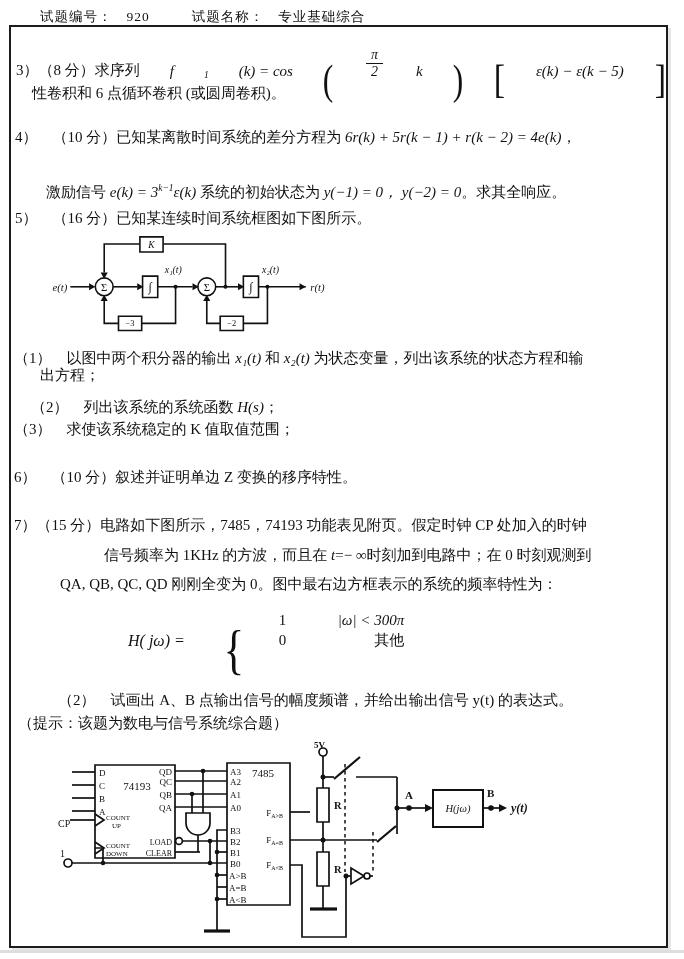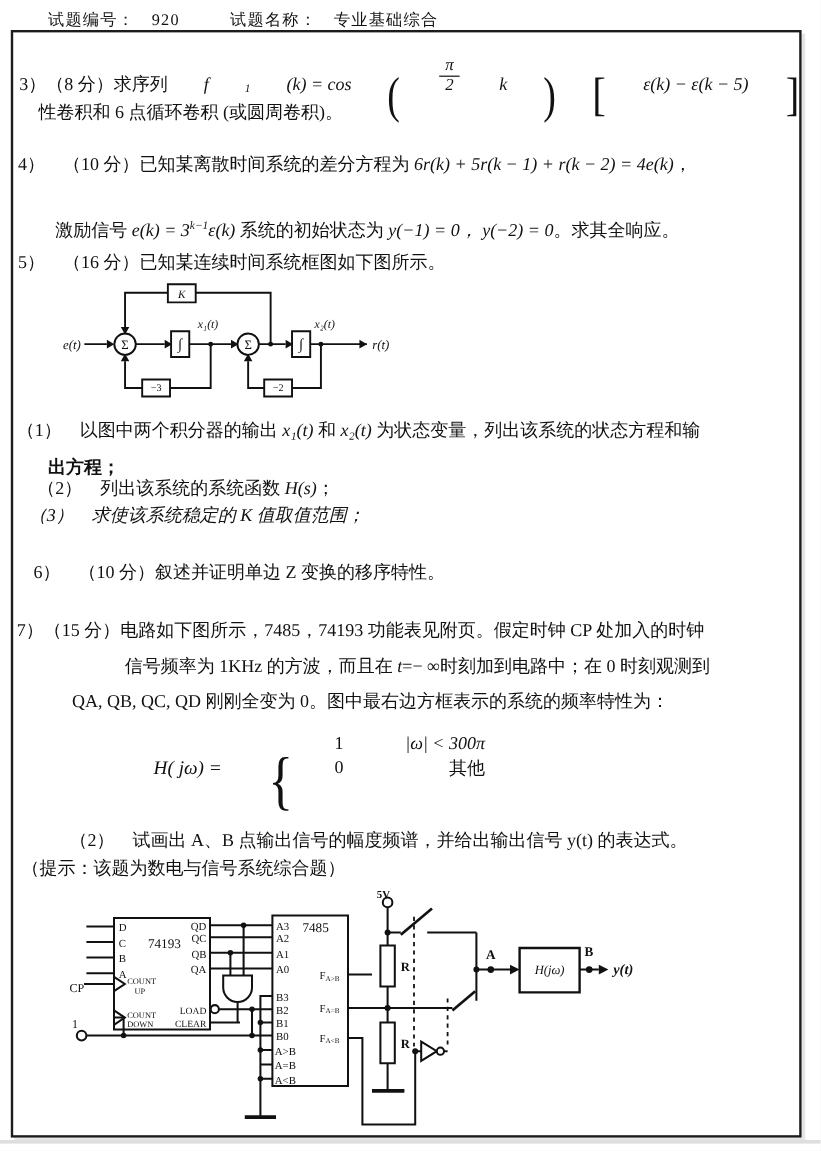--- a/index.html
+++ b/index.html
@@ -125,27 +125,27 @@
       <text x="163.5" y="292" font-size="14"><tspan>∫</tspan></text>
       <text x="276.5" y="292" font-size="14"><tspan>∫</tspan></text>
       <text x="141" y="331" font-size="9.5"><tspan>−3</tspan></text>
       <text x="255" y="331" font-size="9.5"><tspan>−2</tspan></text>
     </g>
   </svg>
 
   <div class="abs" style="left:14px;top:349px;">
     <span>（1）　以图中两个积分器的输出 </span><span class="math">x₁(t)</span><span> 和 </span><span class="math">x₂(t)</span><span> 为状态变量，列出该系统的状态方程和输</span>
   </div>
-  <div class="abs" style="left:40px;top:380px;font-weight:bold;">出方程；</div>
+  <div class="abs" style="left:40px;top:366px;">出方程；</div>
   <div class="abs" style="left:31px;top:398px;">
     <span>（2）　列出该系统的系统函数 </span><span class="math">H(s)</span><span>；</span>
   </div>
-  <div class="abs" style="left:24px;top:420px;font-style:italic;">（3）　求使该系统稳定的 K 值取值范围；</div>
-
-  <div class="abs" style="left:28px;top:468px;">6）　（10 分）叙述并证明单边 Z 变换的移序特性。</div>
+  <div class="abs" style="left:14px;top:420px;">（3）　求使该系统稳定的 K 值取值范围；</div>
+
+  <div class="abs" style="left:14px;top:468px;">6）　（10 分）叙述并证明单边 Z 变换的移序特性。</div>
 
   <div class="abs" style="left:14px;top:516px;">7）（15 分）电路如下图所示，7485，74193 功能表见附页。假定时钟 CP 处加入的时钟</div>
   <div class="abs" style="left:72px;top:546px;margin-left:32px;">
     <span>信号频率为 1KHz 的方波，而且在  </span><span class="math">t</span><span>=− ∞时刻加到电路中；在 0 时刻观测到</span>
   </div>
   <div class="abs" style="left:60px;top:575px;">QA, QB, QC, QD  刚刚全变为 0。图中最右边方框表示的系统的频率特性为：</div>
 
   <div class="abs fl" style="left:128px;top:598px;height:52px;">
     <span class="math" style="font-size:16px">H( jω) =</span>
     <span class="brace">{</span>

